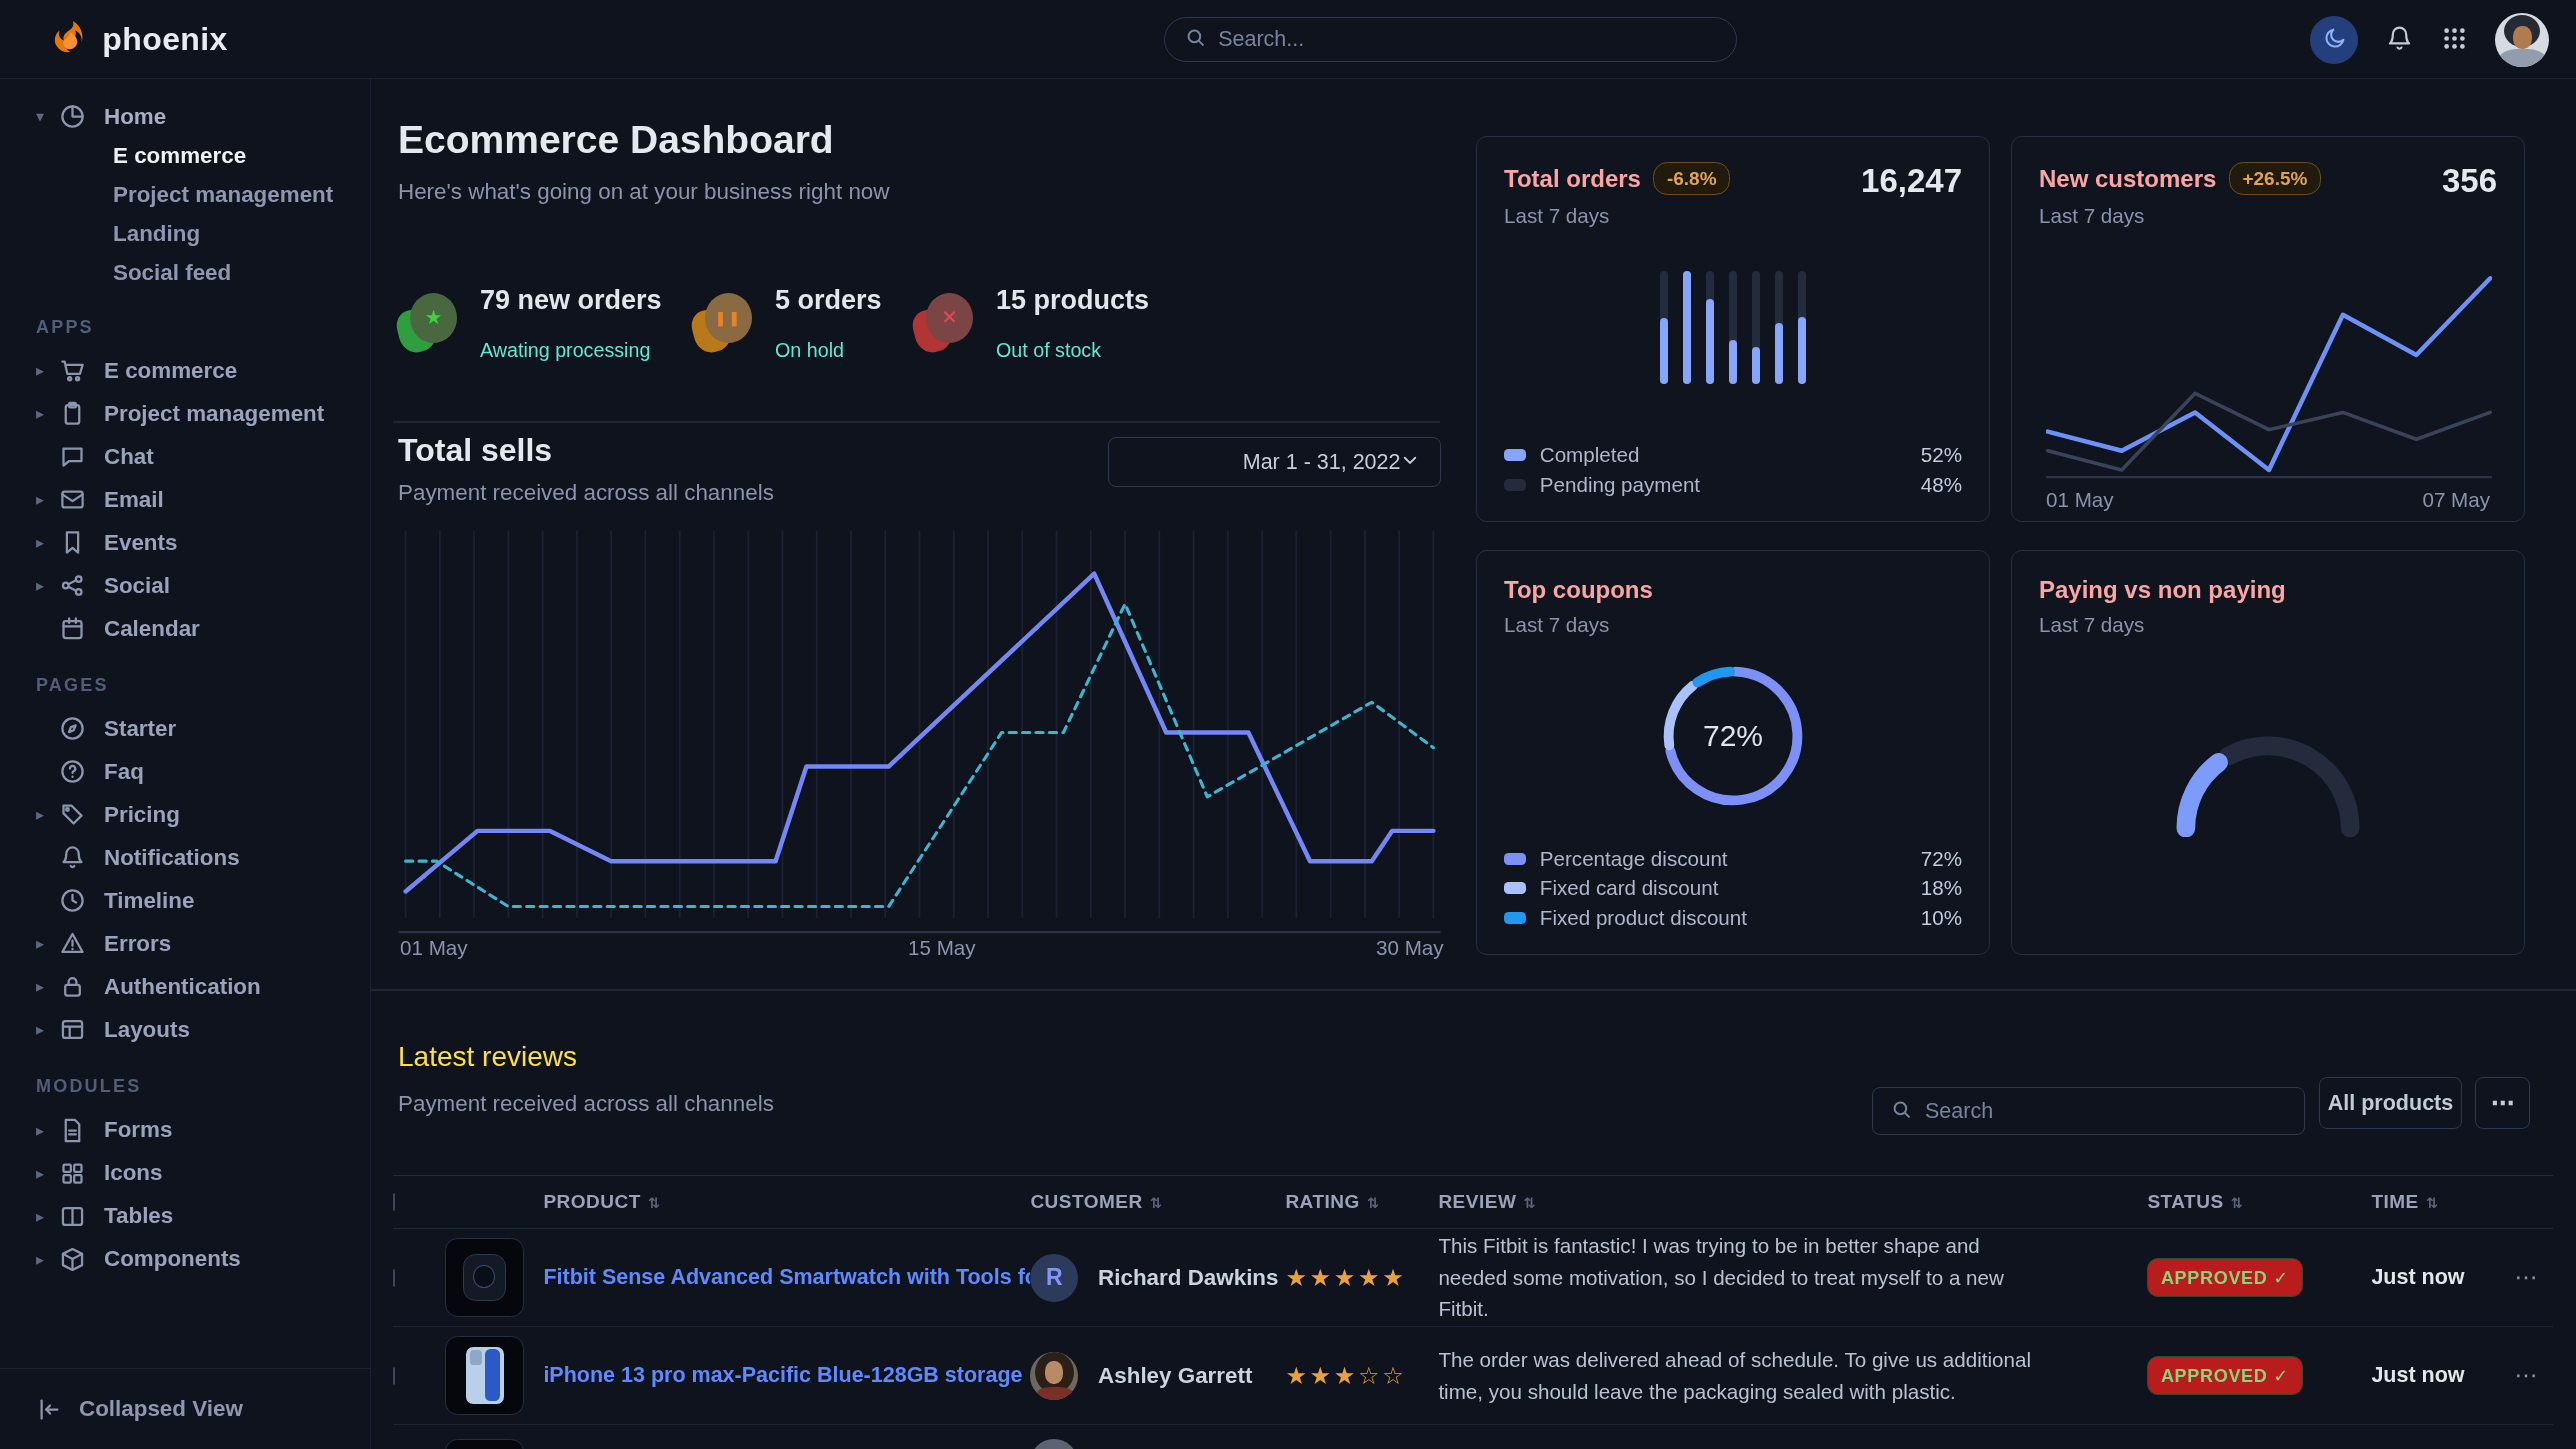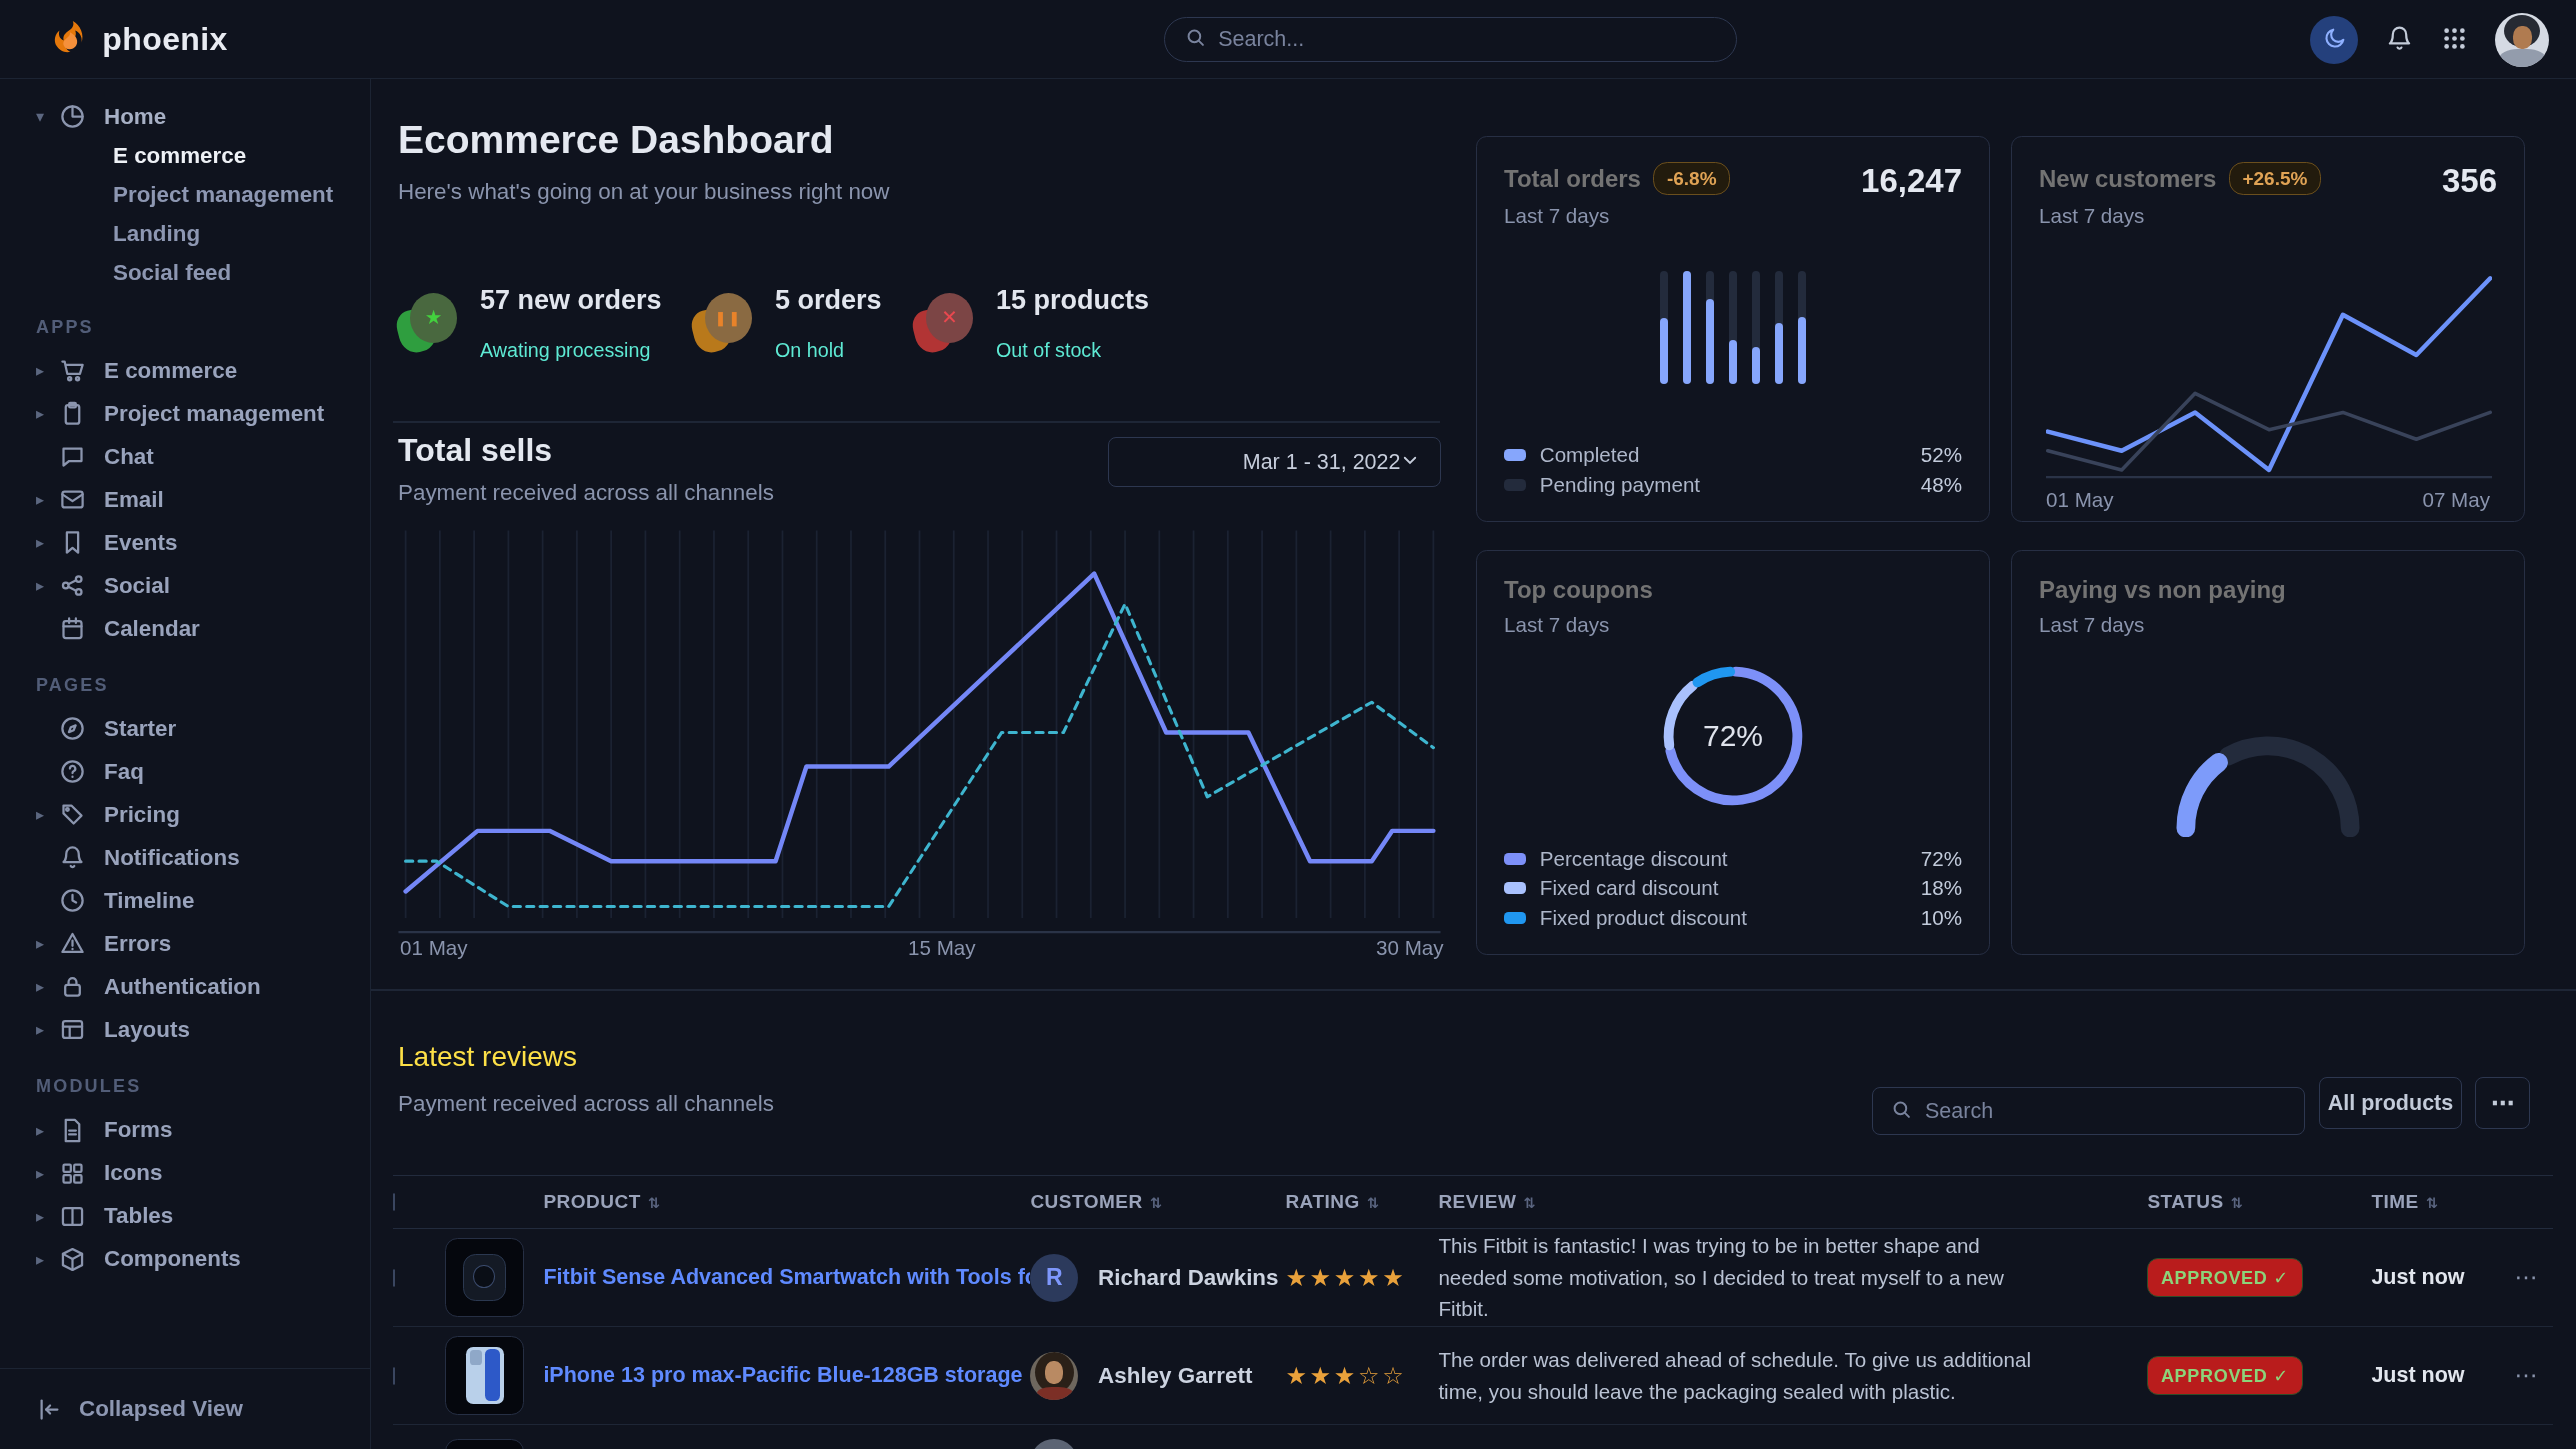--- a/index.html
+++ b/index.html
@@ -65,21 +65,21 @@
   .date-select { position:absolute; left:737px; top:358px; width:333px; height:50px;
     border:1.8px solid #2d3750; border-radius:8px; display:flex; align-items:center;
     padding:0 21.5px; cursor:pointer; color:#c6cddb; font-size:21.5px; justify-content:flex-end; }
   .chart-wrap { position:absolute; left:27px; top:448px; width:1043px; height:407px; }
   .xlab { position:absolute; top:857px; font-size:20.6px; color:#8a94ad; }
 
   
   .card { position:absolute; width:514px; border:1.8px solid #272f44; border-radius:10.7px; background:#10141f; }
   .card-r1 { top:57px; height:386px; }
   .card-r2 { top:471px; height:405px; }
-  .card-title { font-size:24px; font-weight:700; color:#737373; }
+  .card-title { font-size:24px; font-weight:700; color:#fca5a5; }
   .badge { display:inline-block; margin-left:12.5px; padding:4.5px 12.5px; border:1.8px solid #6b4f1d;
     border-radius:14.3px; color:#e0a355; background:#221b0d; font-size:19px; font-weight:700; vertical-align:2.7px; }
   .card-period { font-size:20.6px; color:#8a94ad; margin-top:9px; }
   .card-head { position:absolute; left:27px; top:25px; right:27px; }
   .card-value { position:absolute; right:0; top:0; font-size:33px; font-weight:700; color:#e4e8f0; }
   .legend { position:absolute; left:27px; right:27px; bottom:21.5px; }
   .lg-row { display:flex; align-items:center; height:29.5px; font-size:20.6px; color:#aeb7ca; }
   .lg-sw { width:21.5px; height:11.6px; border-radius:4.5px; margin-right:14.3px; flex:none; }
   .lg-val { margin-left:auto; color:#c2cbdb; }
 
@@ -394,21 +394,21 @@
   <div class="sub h1-sub">Here's what's going on at your business right now</div>
 
   <div class="stat" style="left:27px">
     <div class="stat-ic">
       <span class="blob" style="background: rgb(47, 158, 63);"></span>
         <span class="ring" style="background: rgb(73, 104, 63);">
           <span class="glyph" style="color: rgb(67, 209, 62);">★</span>
         </span>
     </div>
     <div>
-      <div class="stat-val">57 new orders</div>
+      <div class="stat-val">79 new orders</div>
       <div class="stat-cap">Awating processing</div>
     </div>
   </div>
   <div class="stat" style="left:322px">
     <div class="stat-ic">
       <span class="blob" style="background: rgb(185, 121, 27);"></span>
         <span class="ring" style="background: rgb(138, 106, 66);">
           <span class="glyph" style="color: rgb(232, 131, 42); font-size: 14.3px; letter-spacing: 1.8px;">❚❚</span>
         </span>
     </div>

